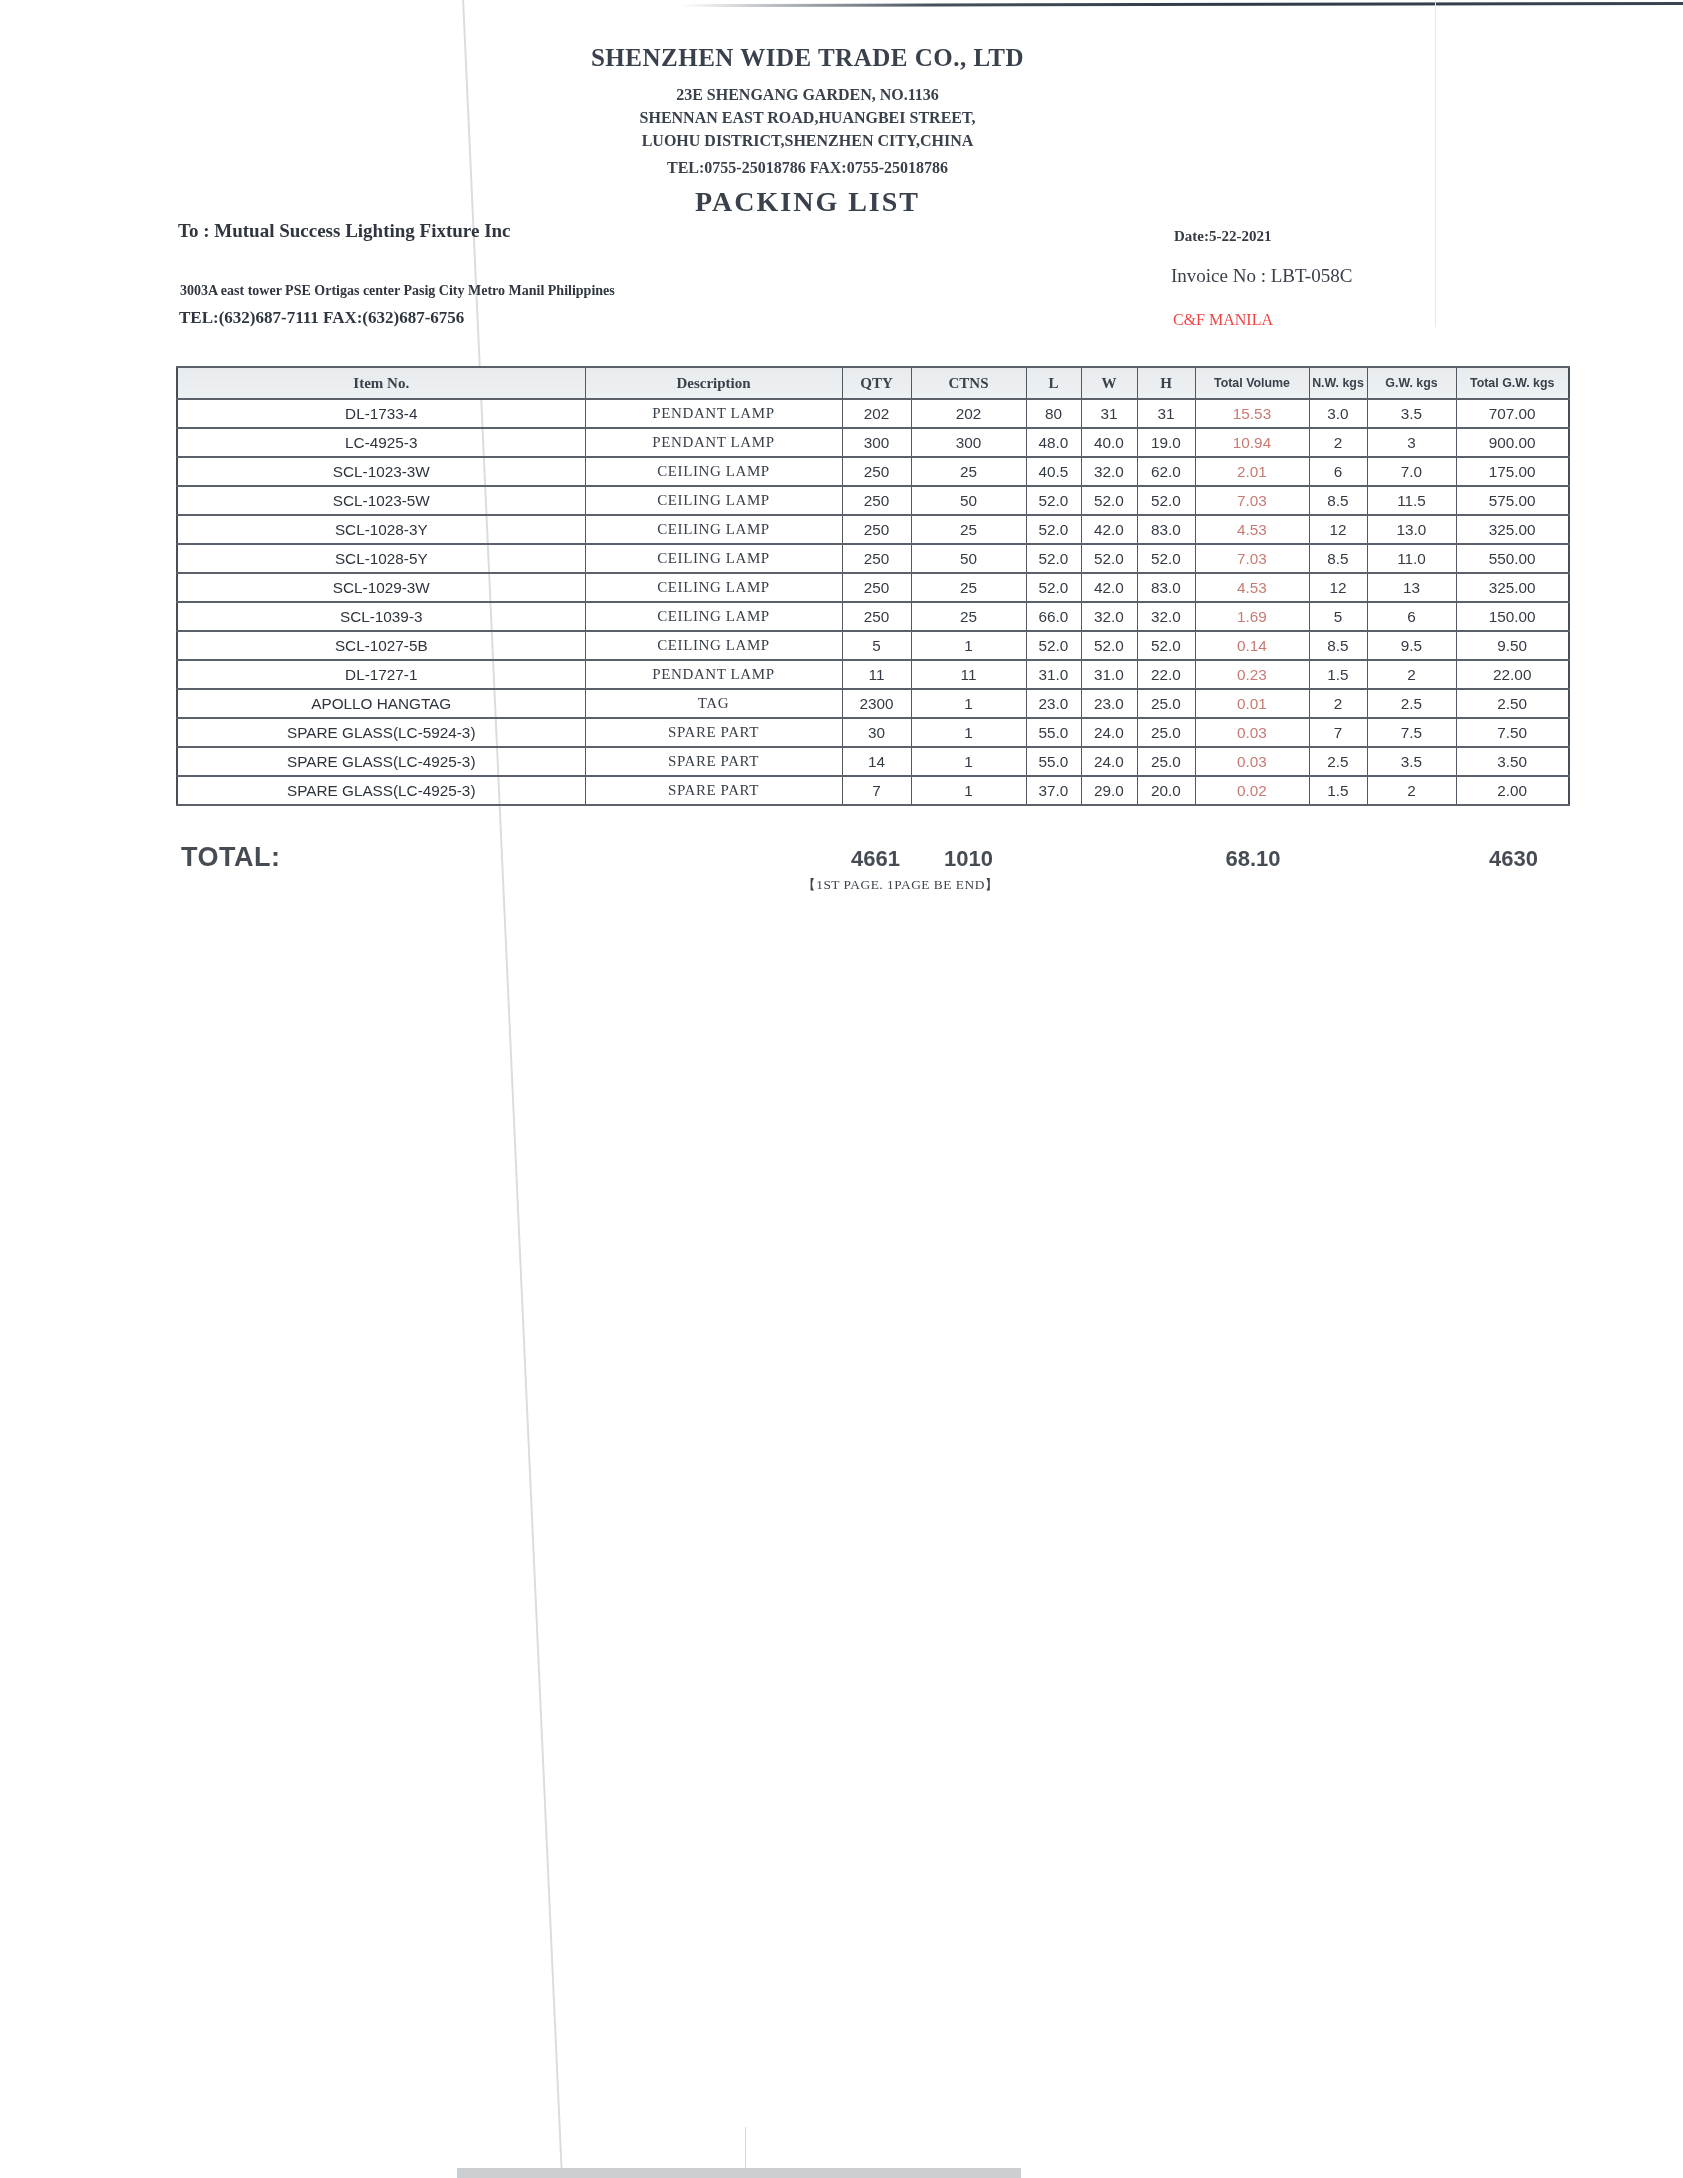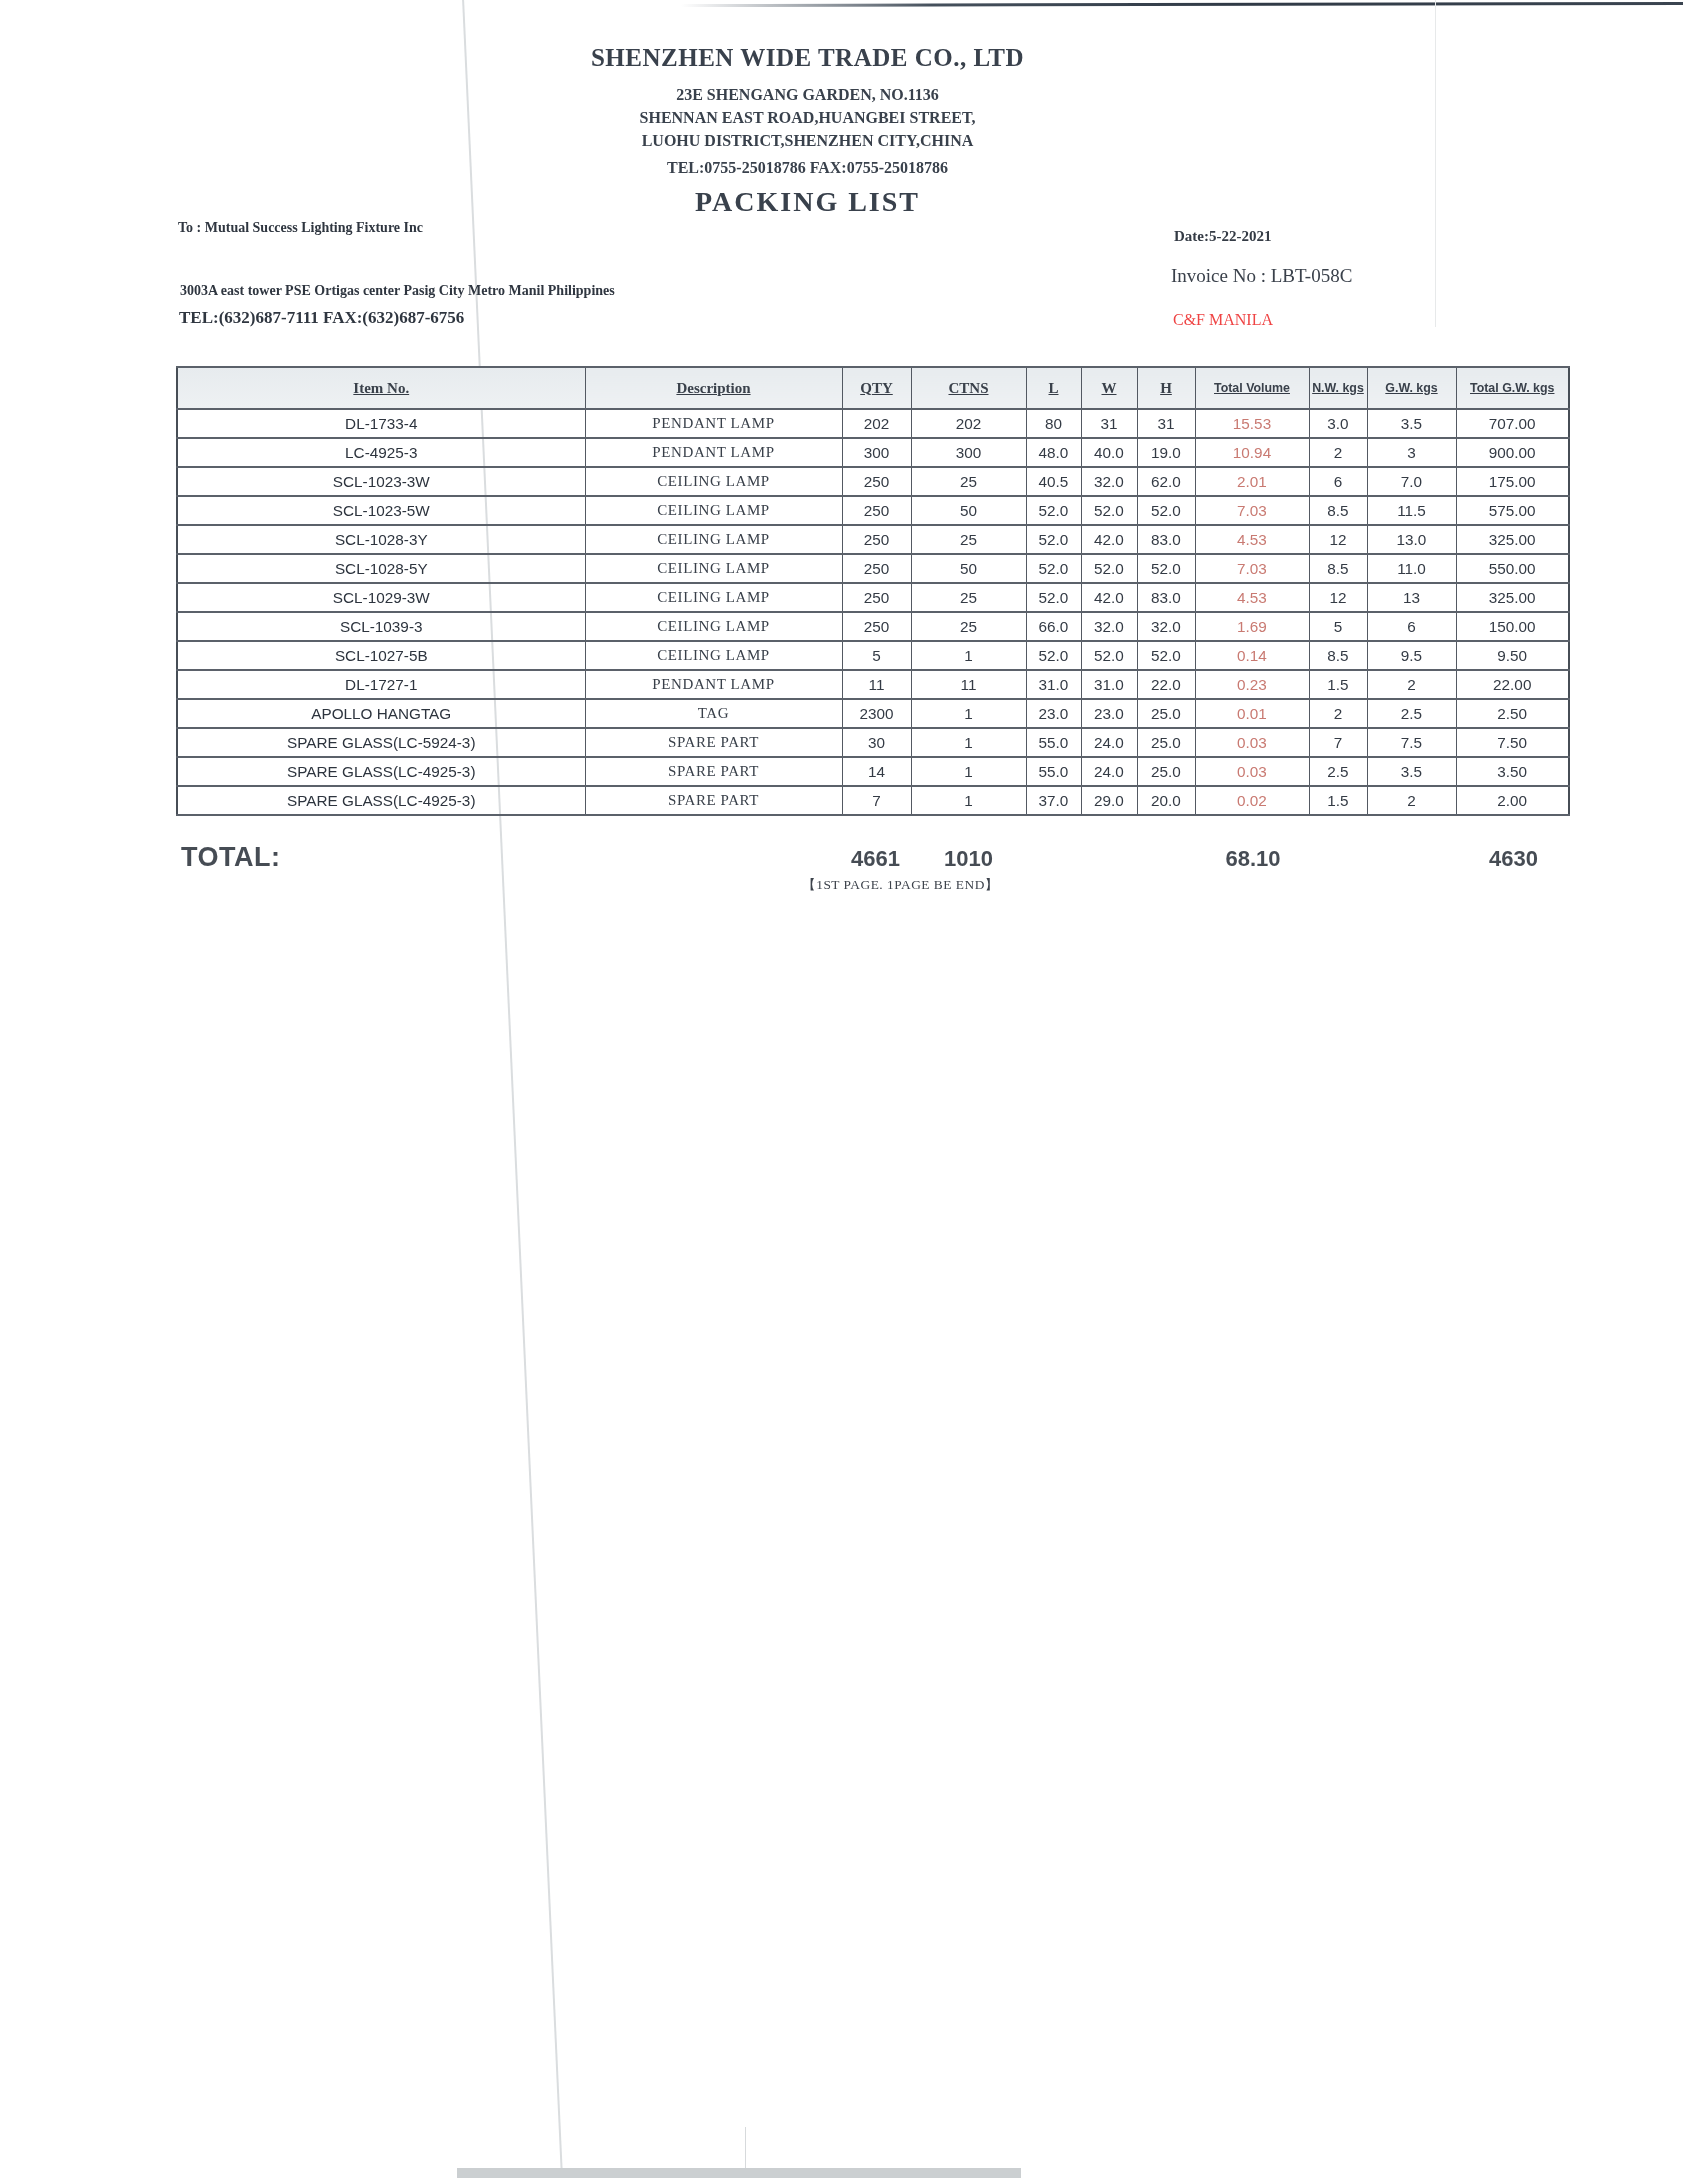--- a/index.html
+++ b/index.html
@@ -29,42 +29,42 @@
   .scan-bottom-band{left:457px;top:2168px;width:564px;height:10px;background:#cbcfd1;}
   
   .co-name{left:347px;top:44px;width:921px;text-align:center;
     font-size:25px;font-weight:bold;letter-spacing:0.5px;color:#39414c;}
   .co-addr1{left:347px;top:86px;width:921px;text-align:center;font-size:16px;font-weight:bold;color:#39414c;}
   .co-addr2{left:347px;top:109px;width:921px;text-align:center;font-size:16px;font-weight:bold;color:#39414c;}
   .co-addr3{left:347px;top:132px;width:921px;text-align:center;font-size:16px;font-weight:bold;color:#39414c;}
   .co-tel{left:347px;top:159px;width:921px;text-align:center;font-size:16px;font-weight:bold;color:#39414c;}
   .doc-title{left:347px;top:186px;width:921px;text-align:center;
     font-size:28px;font-weight:bold;letter-spacing:2px;color:#39414c;}
-  .to-line{left:178px;top:220px;font-size:14px;font-weight:bold;color:#2f3640;}
+  .to-line{left:178px;top:220px;font-size:19px;font-weight:bold;color:#2f3640;}
   .date-line{left:1174px;top:228px;font-size:15px;font-weight:bold;color:#343b45;}
   .to-addr{left:180px;top:271px;font-size:14px;font-weight:bold;color:#2f3640;margin-top:12px;}
   .invoice-line{left:1171px;top:265px;font-size:19px;color:#3a414b;}
   .to-tel{left:179px;top:308px;font-size:17px;font-weight:bold;color:#2f3640;}
   .terms-line{left:1173px;top:311px;font-size:16px;font-weight:normal;color:#ef4444;}
   
   table.pack{
     position:absolute;left:176px;top:366px;width:1394px;
     border-collapse:collapse;table-layout:fixed;
     border:2px solid #474e56;
   }
   table.pack th, table.pack td{
     border-left:1.5px solid #535962;
     border-right:1.5px solid #535962;
     border-top:2px solid #5b616a;
     border-bottom:2px solid #5b616a;
     text-align:center;vertical-align:middle;
     overflow:hidden;white-space:nowrap;
     padding:0 2px;
   }
-  table.pack thead tr{height:42px;text-decoration:underline;}
+  table.pack thead tr{height:32px;}
   table.pack tbody tr{height:29px;}
   table.pack th{
     background:linear-gradient(#e7ebee, #eef1f3);
     font-weight:bold;color:#3a414b;
   }
   th.h-serif{font-family:"Liberation Serif", serif;font-size:15px;}
   th.h-sans{font-family:"Liberation Sans", sans-serif;font-size:12.4px;}
   td.c-item{font-family:"Liberation Sans", sans-serif;font-size:15.3px;color:#2d343e;}
   td.c-desc{font-family:"Liberation Serif", serif;font-size:15px;letter-spacing:0.6px;color:#39404a;}
   td.c-num{font-family:"Liberation Sans", sans-serif;font-size:15.3px;color:#343b45;}

